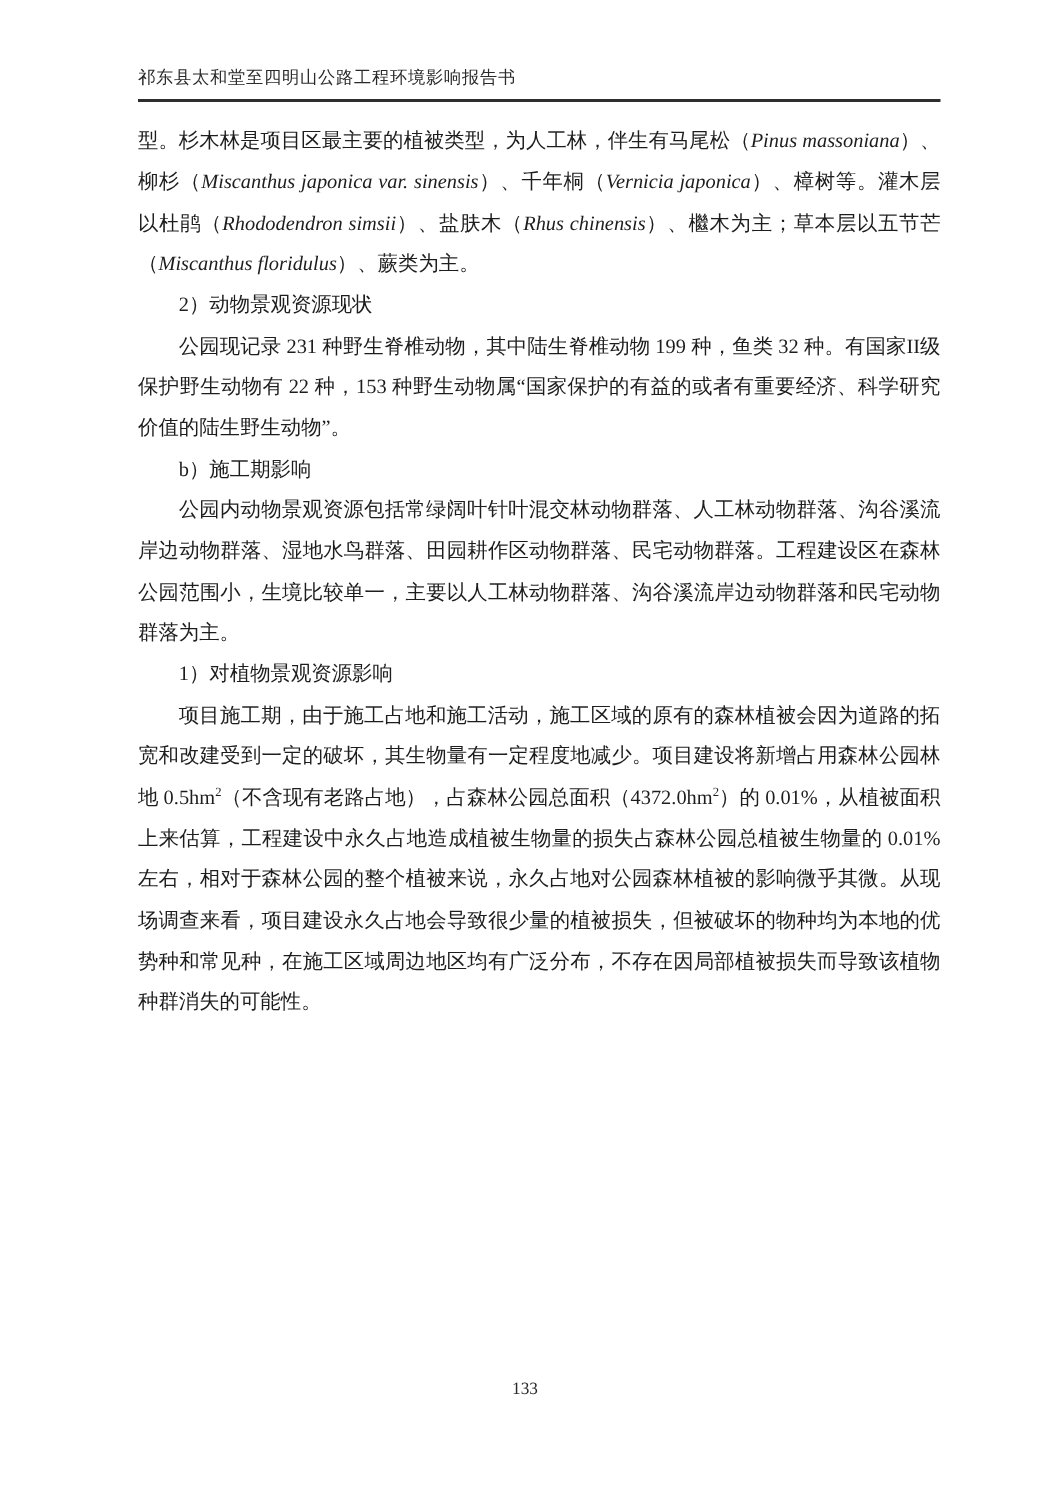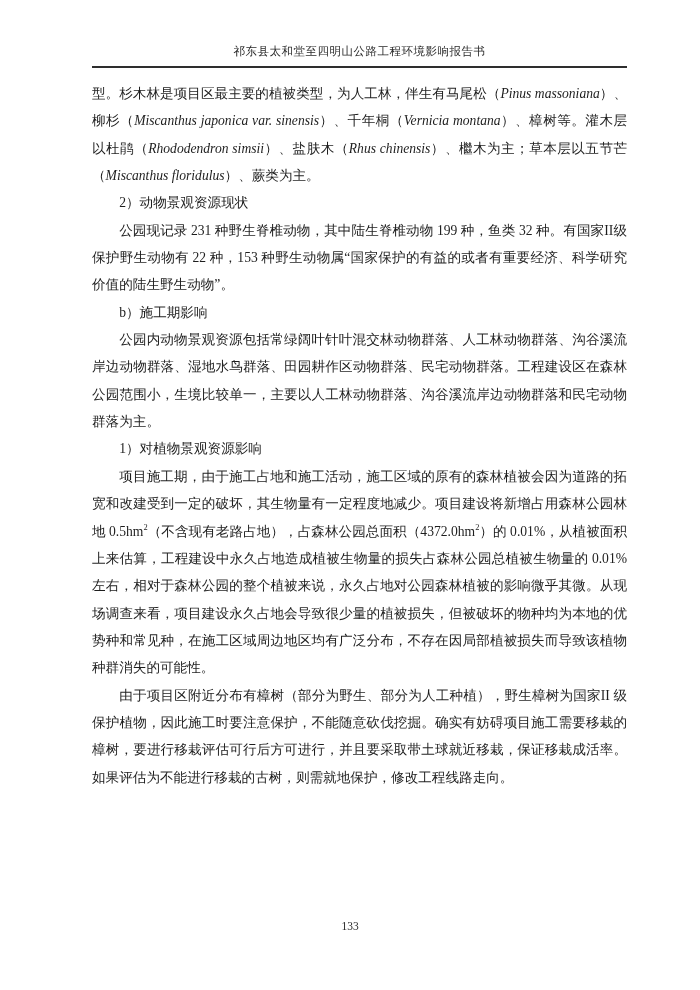--- a/index.html
+++ b/index.html
@@ -14,21 +14,21 @@
     background: #ffffff;
     font-family: "Liberation Serif", "DejaVu Serif", serif;
     color: #1d1d1d;
     overflow: hidden;
   }
   .page-header {
     position: absolute;
     top: 44px;
     left: 92px;
     width: 535px;
-    text-align: center;
+    text-align: left;
     font-size: 11.5px;
     letter-spacing: 0.5px;
     color: #2a2a2a;
     white-space: nowrap;
   }
   .header-rule {
     position: absolute;
     top: 66px;
     left: 92px;
     width: 535px;
@@ -74,25 +74,24 @@
 </head>
 <body>
 
 <div class="page">
 
   <div class="page-header">祁东县太和堂至四明山公路工程环境影响报告书</div>
 
   <div class="header-rule"></div>
 
   <main class="doc-body">
-      <p class=""><span>型。杉木林是项目区最主要的植被类型，为人工林，伴生有马尾松（</span><em>Pinus massoniana</em><span>）、柳杉（</span><em>Miscanthus japonica var. sinensis</em><span>）、千年桐（</span><em>Vernicia montana</em><span>）、樟树等。灌木层以杜鹃（</span><em>Rhododendron simsii</em><span>）、盐肤木（</span><em>Rhus chinensis</em><span>）、檵木为主；草本层以五节芒（</span><em>Miscanthus floridulus</em><span>）、蕨类为主。</span></p>
+      <p class=""><span>型。杉木林是项目区最主要的植被类型，为人工林，伴生有马尾松（</span><em>Pinus massoniana</em><span>）、柳杉（</span><em>Miscanthus japonica var. sinensis</em><span>）、千年桐（</span><em>Vernicia japonica</em><span>）、樟树等。灌木层以杜鹃（</span><em>Rhododendron simsii</em><span>）、盐肤木（</span><em>Rhus chinensis</em><span>）、檵木为主；草本层以五节芒（</span><em>Miscanthus floridulus</em><span>）、蕨类为主。</span></p>
       <p class="indent"><span>2）动物景观资源现状</span></p>
       <p class="indent"><span>公园现记录 231 种野生脊椎动物，其中陆生脊椎动物 199 种，鱼类 32 种。有国家II级保护野生动物有 22 种，153 种野生动物属“国家保护的有益的或者有重要经济、科学研究价值的陆生野生动物”。</span></p>
       <p class="indent"><span>b）施工期影响</span></p>
       <p class="indent"><span>公园内动物景观资源包括常绿阔叶针叶混交林动物群落、人工林动物群落、沟谷溪流岸边动物群落、湿地水鸟群落、田园耕作区动物群落、民宅动物群落。工程建设区在森林公园范围小，生境比较单一，主要以人工林动物群落、沟谷溪流岸边动物群落和民宅动物群落为主。</span></p>
       <p class="indent"><span>1）对植物景观资源影响</span></p>
       <p class="indent"><span>项目施工期，由于施工占地和施工活动，施工区域的原有的森林植被会因为道路的拓宽和改建受到一定的破坏，其生物量有一定程度地减少。项目建设将新增占用森林公园林地 0.5hm</span><sup>2</sup><span>（不含现有老路占地），占森林公园总面积（4372.0hm</span><sup>2</sup><span>）的 0.01%，从植被面积上来估算，工程建设中永久占地造成植被生物量的损失占森林公园总植被生物量的 0.01%左右，相对于森林公园的整个植被来说，永久占地对公园森林植被的影响微乎其微。从现场调查来看，项目建设永久占地会导致很少量的植被损失，但被破坏的物种均为本地的优势种和常见种，在施工区域周边地区均有广泛分布，不存在因局部植被损失而导致该植物种群消失的可能性。</span></p>
-      <p class="indent"><span>由于项目区附近分布有樟树（部分为野生、部分为人工种植），野生樟树为国家II 级保护植物，因此施工时要注意保护，不能随意砍伐挖掘。确实有妨碍项目施工需要移栽的樟树，要进行移栽评估可行后方可进行，并且要采取带土球就近移栽，保证移栽成活率。如果评估为不能进行移栽的古树，则需就地保护，修改工程线路走向。</span></p>
     </main>
 
   <div class="page-footer">133</div>
 
 </div>
 
 </body></html>

